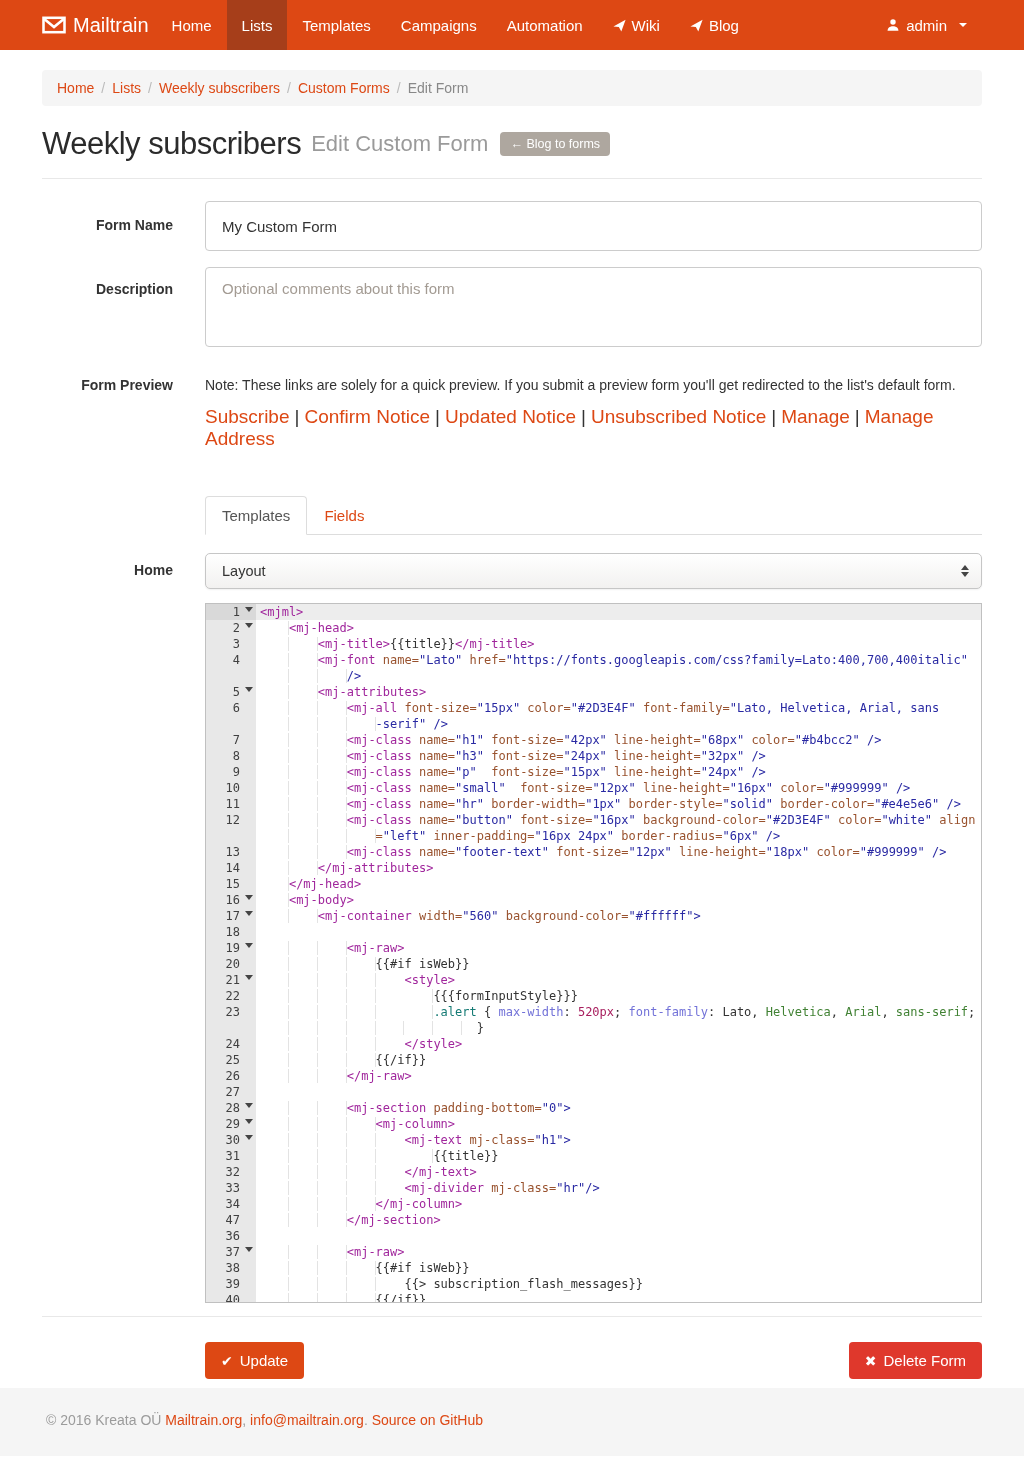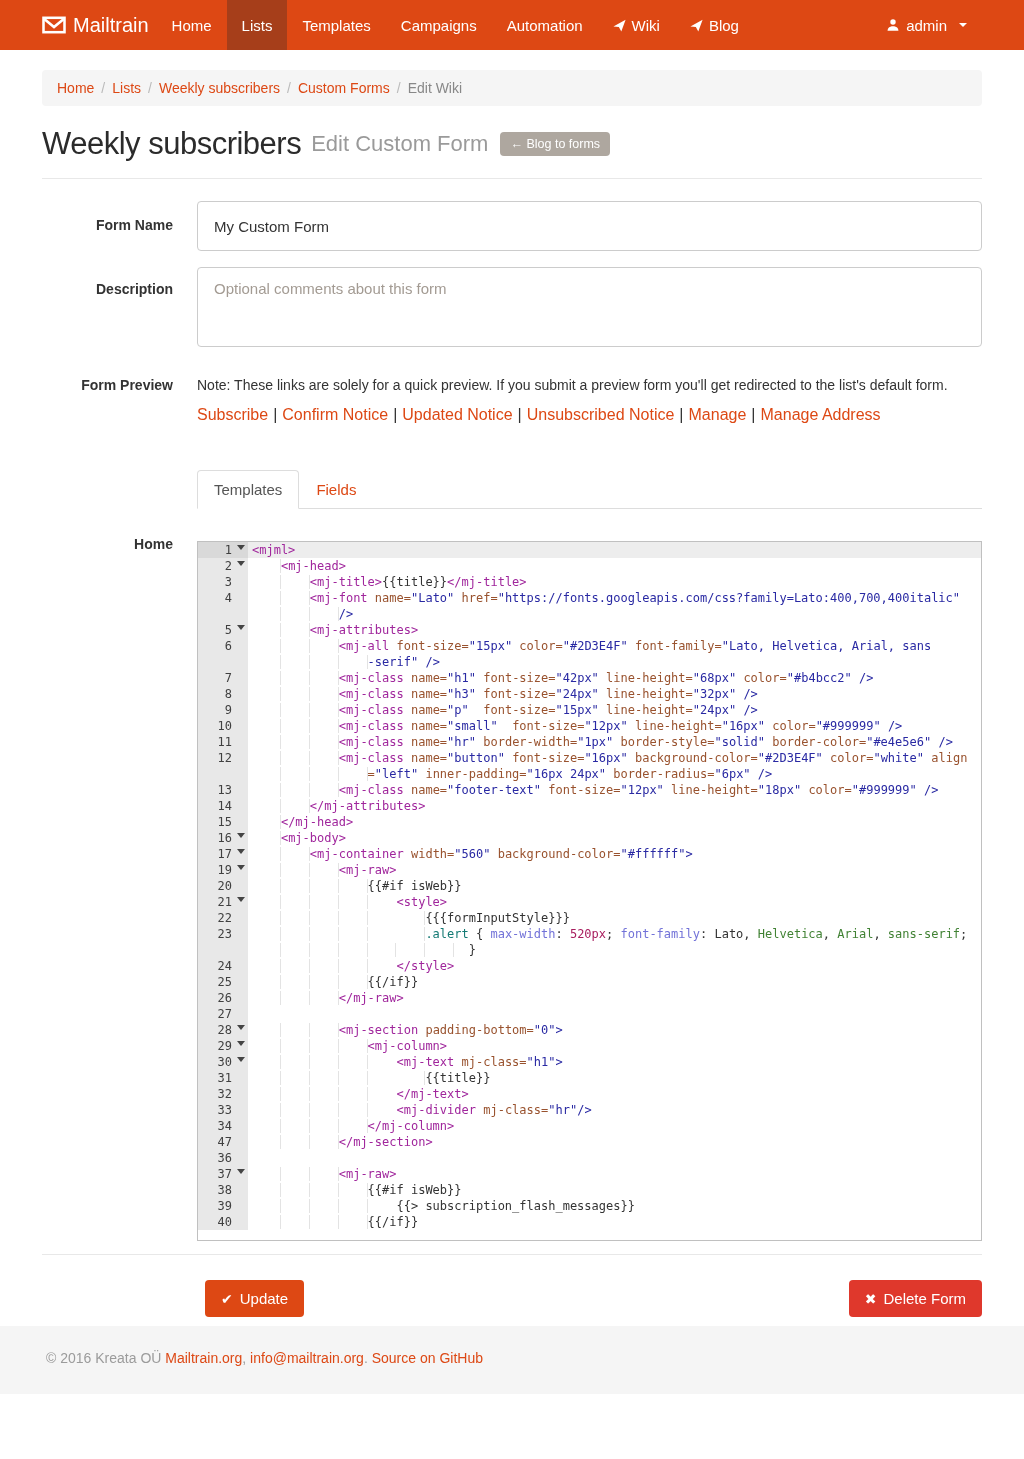--- a/index.html
+++ b/index.html
@@ -29,27 +29,27 @@
   .page-title { font-size:31px; font-weight:500; color:#2b2b2b; letter-spacing:-0.5px; }
   .page-subtitle { font-size:22px; font-weight:400; color:#9a9a9a; margin-left:10px; }
   .back-btn { margin-left:12px; background:#AEA79F; color:#fff; font-size:12.5px; padding:5px 10px; border-radius:4px; border:none; cursor:pointer; }
   hr.rule { border:none; border-top:1px solid #e8e8e8; margin-top:16px; }
 
   
   .form { margin-top:22px; }
   .frow { display:flex; margin-bottom:16px; }
   .lbl { width:131px; flex:0 0 131px; text-align:right; font-size:14px; font-weight:bold; color:#333; padding-top:16px; }
   .lbl.top { padding-top:2px; }
-  .ctrl { margin-left:24px; flex:1; min-width:0; }
+  .ctrl { margin-left:32px; flex:1; min-width:0; }
   .text-input { width:100%; height:50px; border:1px solid #ccc; border-radius:4px; font-size:15px; padding:0 16px; color:#333; font-family:"Liberation Sans",sans-serif; }
   .textarea { width:100%; height:80px; border:1px solid #ccc; border-radius:4px; font-size:15px; padding:12px 16px; color:#333; resize:none; font-family:"Liberation Sans",sans-serif; }
   .textarea::placeholder, .text-input::placeholder { color:#a39b93; }
 
   .preview-note { font-size:14px; color:#333; padding-top:2px; }
-  .preview-links { margin-top:13px; font-size:16px; }
+  .preview-links { margin-top:13px; font-size:19px; }
   .preview-links a { color:#DD4814; }
   .preview-links .sep { color:#333; padding:0 5px; }
 
   
   .tabs { margin-top:46px; border-bottom:1px solid #ddd; display:flex; }
   .tab { font-size:15px; padding:10px 16px; margin-bottom:-1px; cursor:pointer; }
   .tab.active { color:#555; background:#fff; border:1px solid #ddd; border-bottom:1px solid #fff; border-radius:4px 4px 0 0; }
   .tab.link { color:#DD4814; border:1px solid transparent; }
 
   .edit-row { margin-top:18px; margin-bottom:0; }
@@ -151,21 +151,21 @@
         </span>
         <span>admin</span>
         <span class="caret"></span>
       </div>
     </div>
   </div>
 </div>
 
 <div class="container">
 
-  <div class="breadcrumb" id="breadcrumb"><a href="#">Home</a><span class="sep">/</span><a href="#">Lists</a><span class="sep">/</span><a href="#">Weekly subscribers</a><span class="sep">/</span><a href="#">Custom Forms</a><span class="sep">/</span><span class="current">Edit Wiki</span></div>
+  <div class="breadcrumb" id="breadcrumb"><a href="#">Home</a><span class="sep">/</span><a href="#">Lists</a><span class="sep">/</span><a href="#">Weekly subscribers</a><span class="sep">/</span><a href="#">Custom Forms</a><span class="sep">/</span><span class="current">Edit Form</span></div>
 
   <div class="page-header">
     <span class="page-title">Weekly subscribers</span>
     <span class="page-subtitle">Edit Custom Form</span>
     <button class="back-btn"><span>←</span> <span>Blog to forms</span></button>
   </div>
   <hr class="rule">
 
   <div class="form">
     <div class="frow">
@@ -191,20 +191,27 @@
         <div class="tabs">
           <div class="tab active">Templates</div>
           <div class="tab link">Fields</div>
         </div>
       </div>
     </div>
 
     <div class="frow edit-row">
       <div class="lbl mid">Home</div>
       <div class="ctrl">
+        <div class="select">
+          <span>Layout</span>
+          <span class="arrows">
+              <i class="up"></i>
+              <i class="dn"></i>
+            </span>
+        </div>
 
         <div class="editor" id="editor">
             <div class="ed-row activeline"><div class="gut">1<span class="fold"></span></div><div class="code"><span class="tk-t">&lt;mjml&gt;</span></div></div>
             <div class="ed-row"><div class="gut">2<span class="fold"></span></div><div class="code"><span class="tk-i">    </span><span class="tk-t">&lt;mj-head&gt;</span></div></div>
             <div class="ed-row"><div class="gut">3</div><div class="code"><span class="tk-i">        </span><span class="tk-t">&lt;mj-title&gt;</span><span class="tk-x">{{title}}</span><span class="tk-t">&lt;/mj-title&gt;</span></div></div>
             <div class="ed-row"><div class="gut">4</div><div class="code"><span class="tk-i">        </span><span class="tk-t">&lt;mj-font</span><span class="tk-x"> </span><span class="tk-a">name=</span><span class="tk-v">"Lato"</span><span class="tk-x"> </span><span class="tk-a">href=</span><span class="tk-v">"https://fonts.googleapis.com/css?family=Lato:400,700,400italic"</span></div></div>
             <div class="ed-row"><div class="gut"></div><div class="code"><span class="tk-i">            </span><span class="tk-v">/&gt;</span></div></div>
             <div class="ed-row"><div class="gut">5<span class="fold"></span></div><div class="code"><span class="tk-i">        </span><span class="tk-t">&lt;mj-attributes&gt;</span></div></div>
             <div class="ed-row"><div class="gut">6</div><div class="code"><span class="tk-i">            </span><span class="tk-t">&lt;mj-all</span><span class="tk-x"> </span><span class="tk-a">font-size=</span><span class="tk-v">"15px"</span><span class="tk-x"> </span><span class="tk-a">color=</span><span class="tk-v">"#2D3E4F"</span><span class="tk-x"> </span><span class="tk-a">font-family=</span><span class="tk-v">"Lato, Helvetica, Arial, sans</span></div></div>
             <div class="ed-row"><div class="gut"></div><div class="code"><span class="tk-i">                </span><span class="tk-v">-serif"</span><span class="tk-x"> </span><span class="tk-v">/&gt;</span></div></div>
@@ -213,20 +220,21 @@
             <div class="ed-row"><div class="gut">9</div><div class="code"><span class="tk-i">            </span><span class="tk-t">&lt;mj-class</span><span class="tk-x"> </span><span class="tk-a">name=</span><span class="tk-v">"p"</span><span class="tk-x">  </span><span class="tk-a">font-size=</span><span class="tk-v">"15px"</span><span class="tk-x"> </span><span class="tk-a">line-height=</span><span class="tk-v">"24px"</span><span class="tk-x"> </span><span class="tk-v">/&gt;</span></div></div>
             <div class="ed-row"><div class="gut">10</div><div class="code"><span class="tk-i">            </span><span class="tk-t">&lt;mj-class</span><span class="tk-x"> </span><span class="tk-a">name=</span><span class="tk-v">"small"</span><span class="tk-x">  </span><span class="tk-a">font-size=</span><span class="tk-v">"12px"</span><span class="tk-x"> </span><span class="tk-a">line-height=</span><span class="tk-v">"16px"</span><span class="tk-x"> </span><span class="tk-a">color=</span><span class="tk-v">"#999999"</span><span class="tk-x"> </span><span class="tk-v">/&gt;</span></div></div>
             <div class="ed-row"><div class="gut">11</div><div class="code"><span class="tk-i">            </span><span class="tk-t">&lt;mj-class</span><span class="tk-x"> </span><span class="tk-a">name=</span><span class="tk-v">"hr"</span><span class="tk-x"> </span><span class="tk-a">border-width=</span><span class="tk-v">"1px"</span><span class="tk-x"> </span><span class="tk-a">border-style=</span><span class="tk-v">"solid"</span><span class="tk-x"> </span><span class="tk-a">border-color=</span><span class="tk-v">"#e4e5e6"</span><span class="tk-x"> </span><span class="tk-v">/&gt;</span></div></div>
             <div class="ed-row"><div class="gut">12</div><div class="code"><span class="tk-i">            </span><span class="tk-t">&lt;mj-class</span><span class="tk-x"> </span><span class="tk-a">name=</span><span class="tk-v">"button"</span><span class="tk-x"> </span><span class="tk-a">font-size=</span><span class="tk-v">"16px"</span><span class="tk-x"> </span><span class="tk-a">background-color=</span><span class="tk-v">"#2D3E4F"</span><span class="tk-x"> </span><span class="tk-a">color=</span><span class="tk-v">"white"</span><span class="tk-x"> </span><span class="tk-a">align</span></div></div>
             <div class="ed-row"><div class="gut"></div><div class="code"><span class="tk-i">                </span><span class="tk-a">=</span><span class="tk-v">"left"</span><span class="tk-x"> </span><span class="tk-a">inner-padding=</span><span class="tk-v">"16px 24px"</span><span class="tk-x"> </span><span class="tk-a">border-radius=</span><span class="tk-v">"6px"</span><span class="tk-x"> </span><span class="tk-v">/&gt;</span></div></div>
             <div class="ed-row"><div class="gut">13</div><div class="code"><span class="tk-i">            </span><span class="tk-t">&lt;mj-class</span><span class="tk-x"> </span><span class="tk-a">name=</span><span class="tk-v">"footer-text"</span><span class="tk-x"> </span><span class="tk-a">font-size=</span><span class="tk-v">"12px"</span><span class="tk-x"> </span><span class="tk-a">line-height=</span><span class="tk-v">"18px"</span><span class="tk-x"> </span><span class="tk-a">color=</span><span class="tk-v">"#999999"</span><span class="tk-x"> </span><span class="tk-v">/&gt;</span></div></div>
             <div class="ed-row"><div class="gut">14</div><div class="code"><span class="tk-i">        </span><span class="tk-t">&lt;/mj-attributes&gt;</span></div></div>
             <div class="ed-row"><div class="gut">15</div><div class="code"><span class="tk-i">    </span><span class="tk-t">&lt;/mj-head&gt;</span></div></div>
             <div class="ed-row"><div class="gut">16<span class="fold"></span></div><div class="code"><span class="tk-i">    </span><span class="tk-t">&lt;mj-body&gt;</span></div></div>
             <div class="ed-row"><div class="gut">17<span class="fold"></span></div><div class="code"><span class="tk-i">        </span><span class="tk-t">&lt;mj-container</span><span class="tk-x"> </span><span class="tk-a">width=</span><span class="tk-v">"560"</span><span class="tk-x"> </span><span class="tk-a">background-color=</span><span class="tk-v">"#ffffff"</span><span class="tk-v">&gt;</span></div></div>
+            <div class="ed-row"><div class="gut">18</div><div class="code"></div></div>
             <div class="ed-row"><div class="gut">19<span class="fold"></span></div><div class="code"><span class="tk-i">            </span><span class="tk-t">&lt;mj-raw&gt;</span></div></div>
             <div class="ed-row"><div class="gut">20</div><div class="code"><span class="tk-i">                </span><span class="tk-x">{{#if isWeb}}</span></div></div>
             <div class="ed-row"><div class="gut">21<span class="fold"></span></div><div class="code"><span class="tk-i">                    </span><span class="tk-t">&lt;style&gt;</span></div></div>
             <div class="ed-row"><div class="gut">22</div><div class="code"><span class="tk-i">                        </span><span class="tk-x">{{{formInputStyle}}}</span></div></div>
             <div class="ed-row"><div class="gut">23</div><div class="code"><span class="tk-i">                        </span><span class="tk-cs">.alert</span><span class="tk-x"> { </span><span class="tk-cp">max-width</span><span class="tk-x">: </span><span class="tk-cn">520px</span><span class="tk-x">; </span><span class="tk-cp">font-family</span><span class="tk-x">: Lato, </span><span class="tk-cc">Helvetica</span><span class="tk-x">, </span><span class="tk-cc">Arial</span><span class="tk-x">, </span><span class="tk-cc">sans-serif</span><span class="tk-x">;</span></div></div>
             <div class="ed-row"><div class="gut"></div><div class="code"><span class="tk-i">                              </span><span class="tk-x">}</span></div></div>
             <div class="ed-row"><div class="gut">24</div><div class="code"><span class="tk-i">                    </span><span class="tk-t">&lt;/style&gt;</span></div></div>
             <div class="ed-row"><div class="gut">25</div><div class="code"><span class="tk-i">                </span><span class="tk-x">{{/if}}</span></div></div>
             <div class="ed-row"><div class="gut">26</div><div class="code"><span class="tk-i">            </span><span class="tk-t">&lt;/mj-raw&gt;</span></div></div>
             <div class="ed-row"><div class="gut">27</div><div class="code"></div></div>

